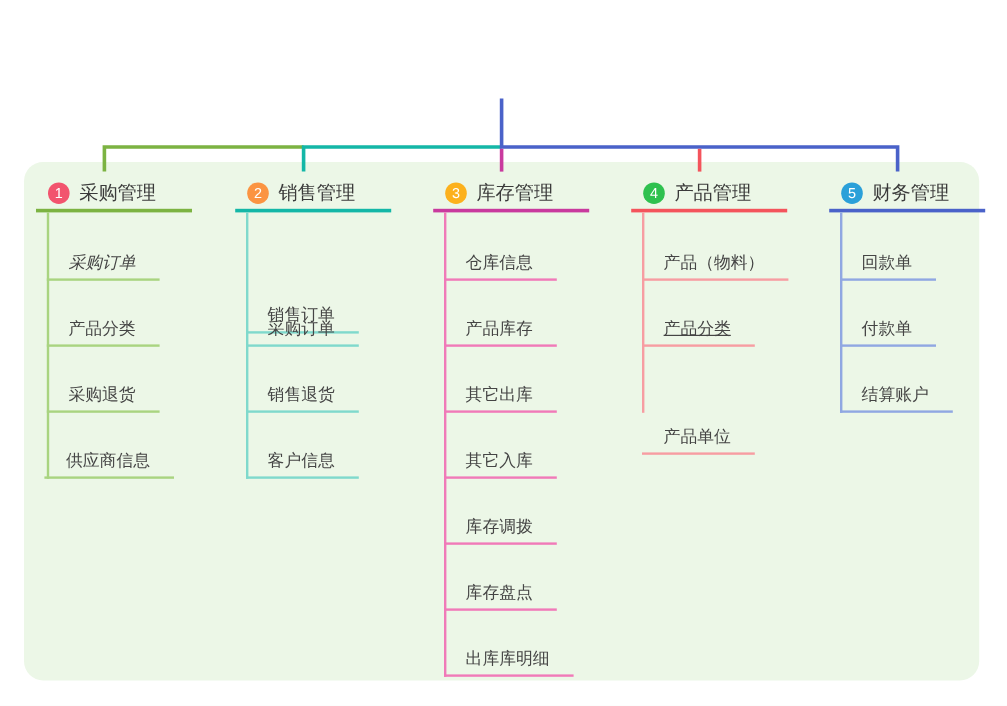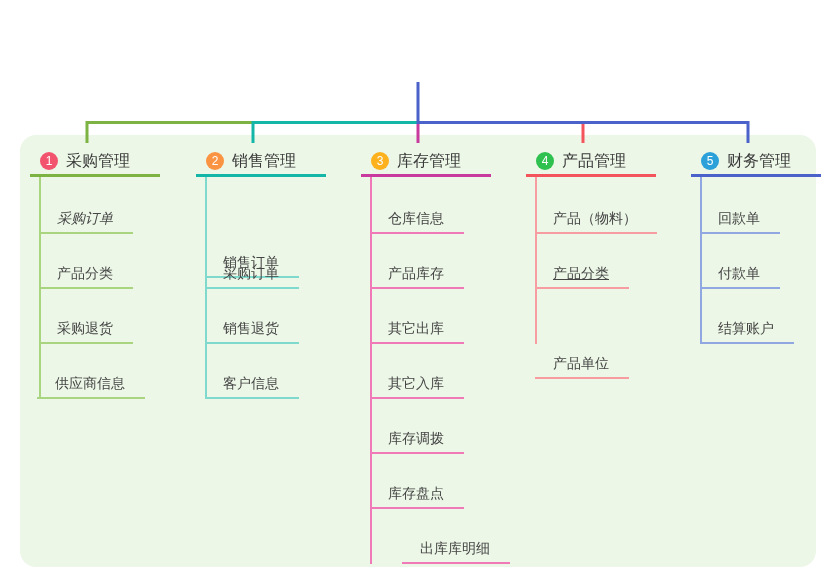--- a/index.html
+++ b/index.html
@@ -96,21 +96,21 @@
         <span class="badge" style="background: rgb(252, 177, 29);">3</span>
         <span>库存管理</span>
       </div>
       <div class="vline" style="left: 370px; top: 177px; height: 387px; background: rgb(240, 122, 184);"></div>
       <div class="child" style="left: 370px; top: 206px; border-bottom: 2px solid rgb(240, 122, 184);">仓库信息</div>
       <div class="child" style="left: 370px; top: 261px; border-bottom: 2px solid rgb(240, 122, 184);">产品库存</div>
       <div class="child" style="left: 370px; top: 316px; border-bottom: 2px solid rgb(240, 122, 184);">其它出库</div>
       <div class="child" style="left: 370px; top: 371px; border-bottom: 2px solid rgb(240, 122, 184);">其它入库</div>
       <div class="child" style="left: 370px; top: 426px; border-bottom: 2px solid rgb(240, 122, 184);">库存调拨</div>
       <div class="child" style="left: 370px; top: 481px; border-bottom: 2px solid rgb(240, 122, 184);">库存盘点</div>
-      <div class="child" style="left: 370px; top: 536px; border-bottom: 2px solid rgb(240, 122, 184); margin-left: 32px;">出库库明细</div>
+      <div class="child" style="left: 370px; top: 536px; border-bottom: 2px solid rgb(240, 122, 184);">出库库明细</div>
       <div class="branch-header" style="left: 526px; top: 148px; border-bottom: 3px solid rgb(244, 84, 92);">
         <span class="badge" style="background: rgb(47, 193, 79);">4</span>
         <span>产品管理</span>
       </div>
       <div class="vline" style="left: 535px; top: 177px; height: 167px; background: rgb(247, 157, 162);"></div>
       <div class="child" style="left: 535px; top: 206px; border-bottom: 2px solid rgb(247, 157, 162);">产品（物料）</div>
       <div class="child" style="left: 535px; top: 261px; border-bottom: 2px solid rgb(247, 157, 162); text-decoration: underline;">产品分类</div>
       <div class="child" style="left: 535px; top: 316px; border-bottom: 2px solid rgb(247, 157, 162); margin-top: 35px;">产品单位</div>
       <div class="branch-header" style="left: 691px; top: 148px; border-bottom: 3px solid rgb(74, 98, 201);">
         <span class="badge" style="background: rgb(43, 160, 217);">5</span>

